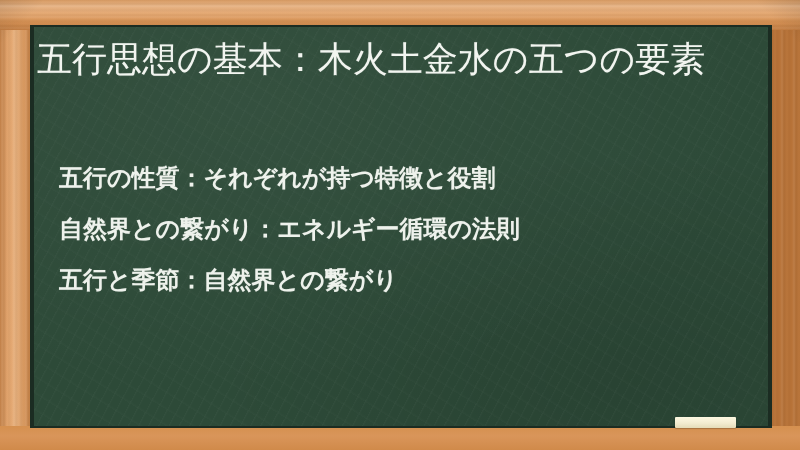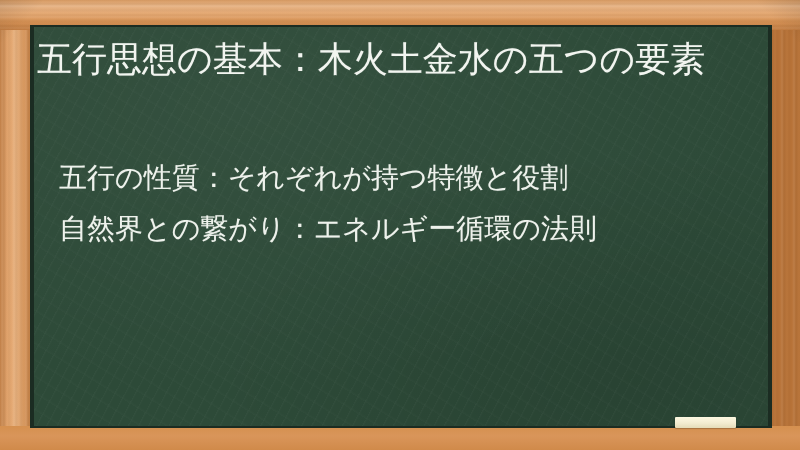--- a/index.html
+++ b/index.html
@@ -135,24 +135,24 @@
   .bullets {
     position: absolute;
     left: 25px;
     top: 125px;
     width: 690px;
     margin: 0;
     padding: 0;
     list-style: none;
   }
   .bullet {
-    font-size: 28px;
+    font-size: 24px;
     line-height: 51px;
     color: #eef2ec;
-    font-weight: 400;
+    font-weight: 700;
     text-shadow: 0 0 1px rgba(255,255,255,0.25);
     white-space: nowrap;
   }
 
   
   .chalk {
     position: absolute;
     left: 675px;
     top: 417px;
     width: 61px;
@@ -176,20 +176,21 @@
   <div class="board">
     <div class="board-texture"></div>
 
     <div class="content">
 
       <h1 class="title">五行思想の基本：木火土金水の五つの要素</h1>
 
       <ul class="bullets">
         <li class="bullet">五行の性質：それぞれが持つ特徴と役割</li>
         <li class="bullet">自然界との繋がり：エネルギー循環の法則</li>
+        <li class="bullet">五行と季節：自然界との繋がり</li>
       </ul>
 
     </div>
   </div>
 
   <div class="chalk"></div>
 
 </div>
 
 </body></html>

